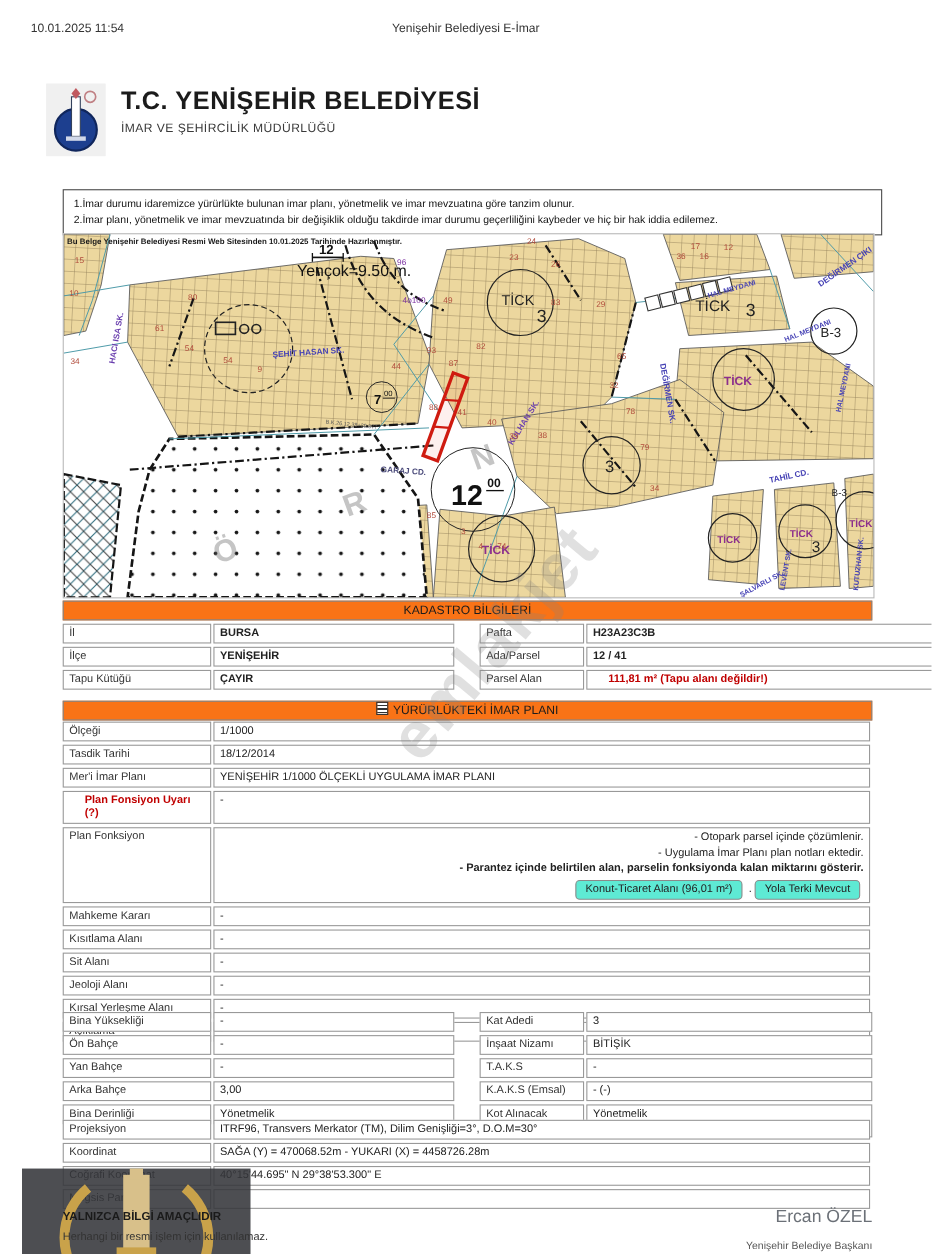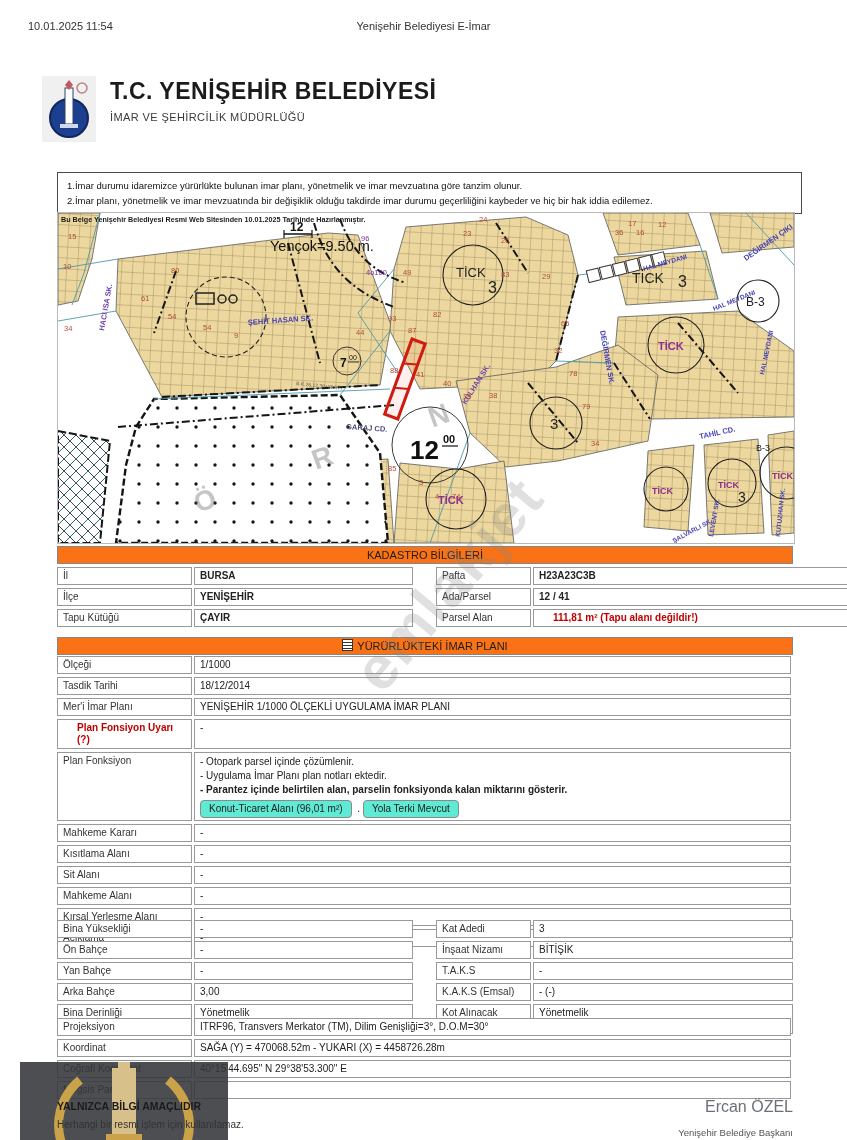--- a/index.html
+++ b/index.html
@@ -324,21 +324,21 @@
     <div class="row">
       <div class="cell cl">Mer'i İmar Planı</div>
       <div class="cell cv">YENİŞEHİR 1/1000 ÖLÇEKLİ UYGULAMA İMAR PLANI</div>
     </div>
     <div class="row" style="min-height:28px;">
       <div class="cell cl red" style="min-height:28px;">Plan Fonsiyon Uyarı (?)</div>
       <div class="cell cv" style="min-height:28px;">-</div>
     </div>
     <div class="row" style="min-height:62px;">
       <div class="cell cl" style="min-height:62px;">Plan Fonksiyon</div>
-      <div class="cell cv" style="min-height:62px;">
+      <div class="cell cv" style="min-height:62px;text-align:right;">
         <div class="pf-line">- Otopark parsel içinde çözümlenir.</div>
         <div class="pf-line">- Uygulama İmar Planı plan notları ektedir.</div>
         <div class="pf-line bold">- Parantez içinde belirtilen alan, parselin fonksiyonda kalan miktarını gösterir.</div>
         <div class="chiprow">
           <span class="chip">Konut-Ticaret Alanı (96,01 m²)</span>
           <span>.</span>
           <span class="chip">Yola Terki Mevcut</span>
         </div>
       </div>
     </div>
@@ -348,21 +348,21 @@
     </div>
     <div class="row">
       <div class="cell cl">Kısıtlama Alanı</div>
       <div class="cell cv">-</div>
     </div>
     <div class="row">
       <div class="cell cl">Sit Alanı</div>
       <div class="cell cv">-</div>
     </div>
     <div class="row">
-      <div class="cell cl">Mahkeme Alanı</div>
+      <div class="cell cl">Jeoloji Alanı</div>
       <div class="cell cv">-</div>
     </div>
     <div class="row">
       <div class="cell cl">Kırsal Yerleşme Alanı</div>
       <div class="cell cv">-</div>
     </div>
     <div class="row">
       <div class="cell cl">Açıklama</div>
       <div class="cell cv">-</div>
     </div>

